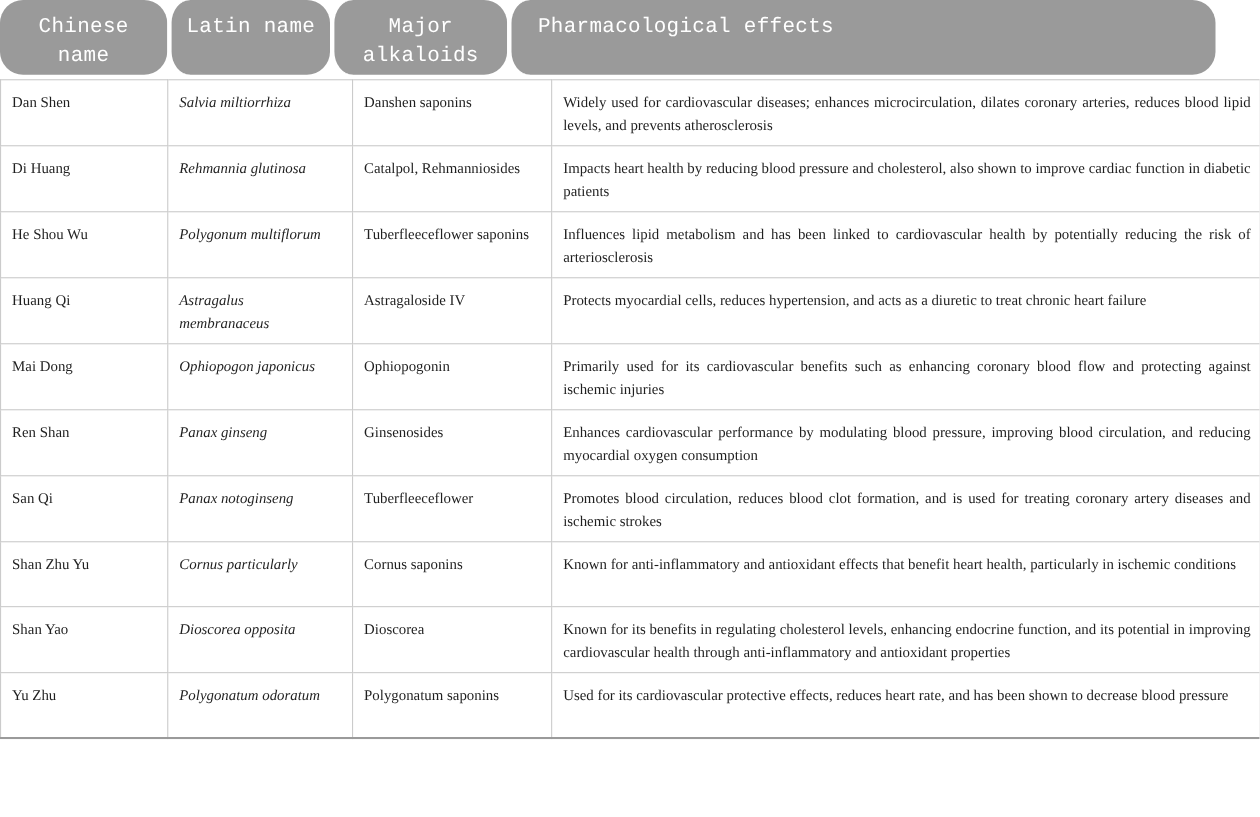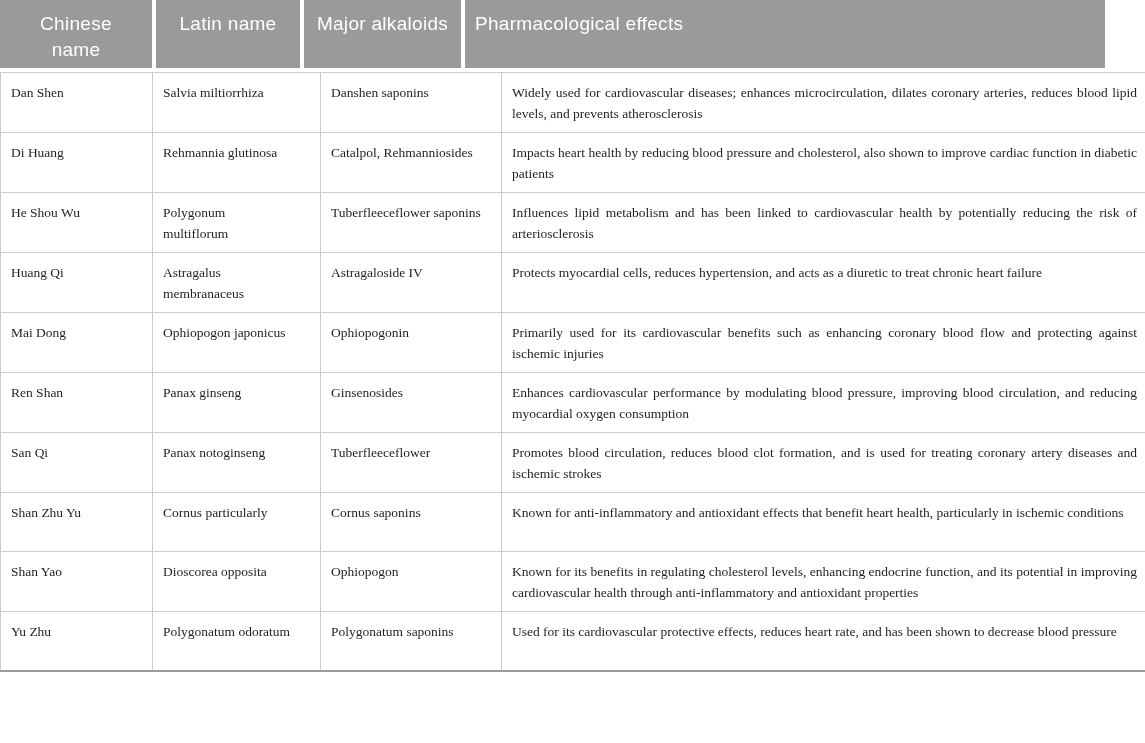--- a/index.html
+++ b/index.html
@@ -22,38 +22,39 @@
   
   .thead {
     display: flex;
     width: 1145px;
     height: 68px;
     margin-bottom: 4px;
   }
   .th {
     background: var(--header-bg);
     color: var(--header-text);
-    font-family: Liberation Sans, sans-serif;
+    font-family: Liberation Mono, monospace;
     font-size: 19px;
     font-weight: 400;
     letter-spacing: 0.3px;
     line-height: 26px;
     display: flex;
     justify-content: center;
     padding-top: 11px;
     text-align: center;
+    border-radius: 21px;
   }
   .th-1 { width: 152px; }
   .th-2 { width: 148px; border-left: 4px solid #fff; }
   .th-3 { width: 161px; border-left: 4px solid #fff; }
   .th-4 {
     width: 644px;
     border-left: 4px solid #fff;
     justify-content: flex-start;
-    padding-left: 10px;
+    padding-left: 24px;
     text-align: left;
   }
   .th-1 span { display: inline-block; max-width: 100px; }
 
   
   table {
     width: 1145px;
     table-layout: fixed;
     border-collapse: collapse;
     border-bottom: 2px solid var(--bottom-border);
@@ -64,21 +65,21 @@
   col.c3 { width: 181px; }
   col.c4 { width: 644px; }
   td {
     border: 1px solid var(--grid-border);
     vertical-align: top;
     padding: 9px 10px 8px 10px;
     font-size: 13.5px;
     line-height: 21px;
   }
   tr { height: 59px; padding-left: 28px; }
-  td.col-latin { padding-right: 28px; }
+  td.col-latin { font-style: italic; padding-right: 28px; }
   td.col-effects { text-align: justify; padding-right: 8px; }
 </style>
 </head>
 <body>
 
 <div class="table-wrap">
 
   <div class="thead">
     <div class="th th-1">
       <span>Chinese name</span>
@@ -146,21 +147,21 @@
         </tr>
         <tr>
           <td class="col-chinese">Shan Zhu Yu</td>
           <td class="col-latin">Cornus particularly</td>
           <td class="col-alkaloids">Cornus saponins</td>
           <td class="col-effects">Known for anti-inflammatory and antioxidant effects that benefit heart health, particularly in ischemic conditions</td>
         </tr>
         <tr>
           <td class="col-chinese">Shan Yao</td>
           <td class="col-latin">Dioscorea opposita</td>
-          <td class="col-alkaloids">Ophiopogon</td>
+          <td class="col-alkaloids">Dioscorea</td>
           <td class="col-effects">Known for its benefits in regulating cholesterol levels, enhancing endocrine function, and its potential in improving cardiovascular health through anti-inflammatory and antioxidant properties</td>
         </tr>
         <tr>
           <td class="col-chinese">Yu Zhu</td>
           <td class="col-latin">Polygonatum odoratum</td>
           <td class="col-alkaloids">Polygonatum saponins</td>
           <td class="col-effects">Used for its cardiovascular protective effects, reduces heart rate, and has been shown to decrease blood pressure</td>
         </tr>
       </tbody>
   </table>

